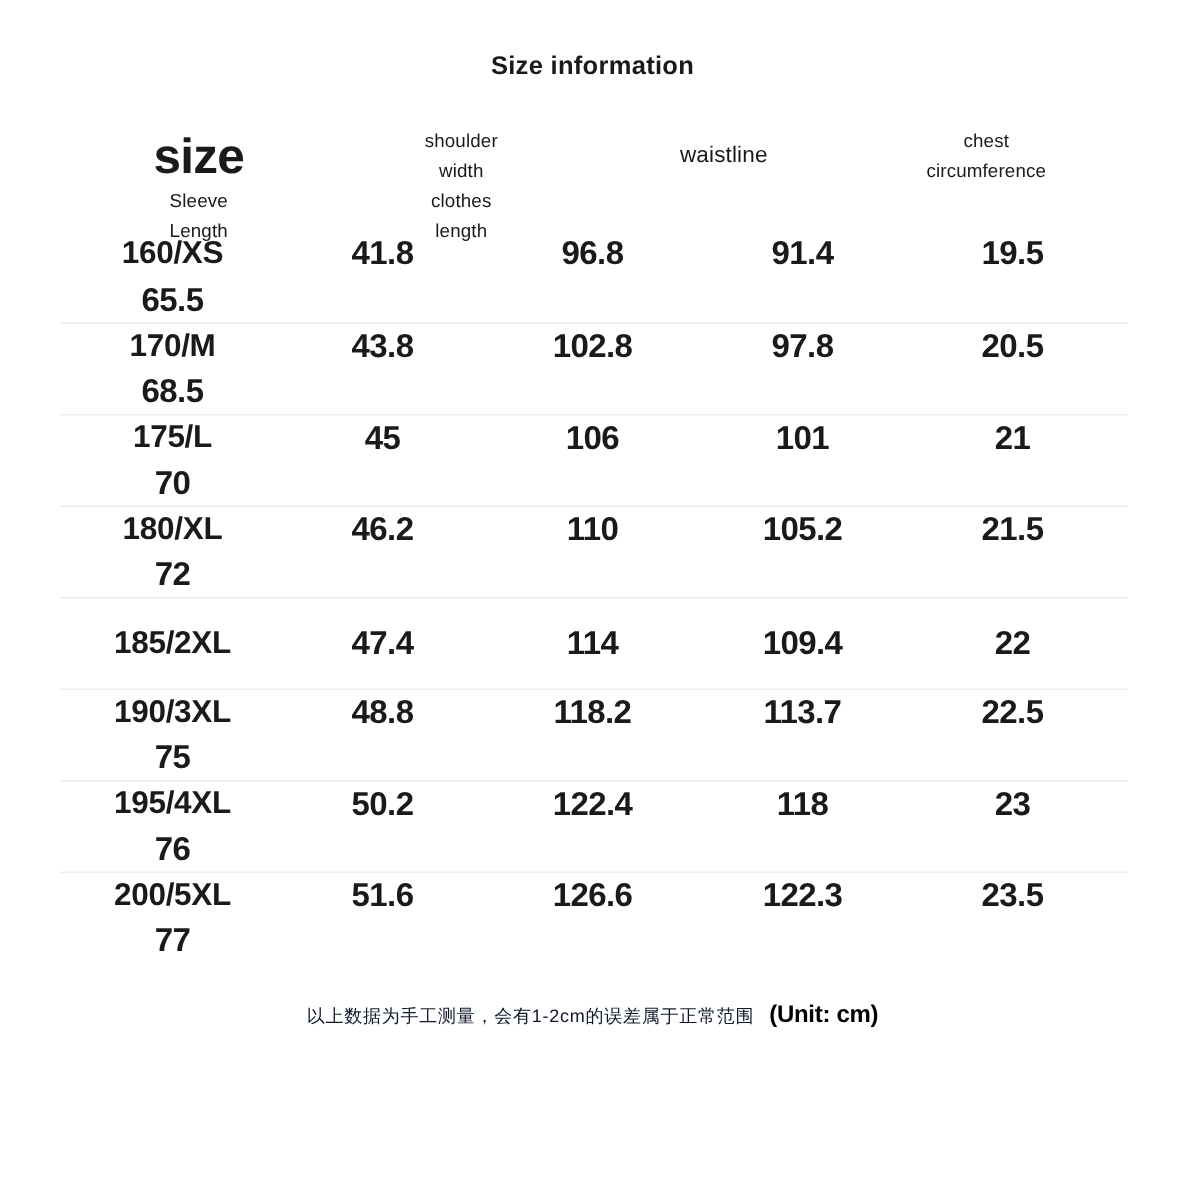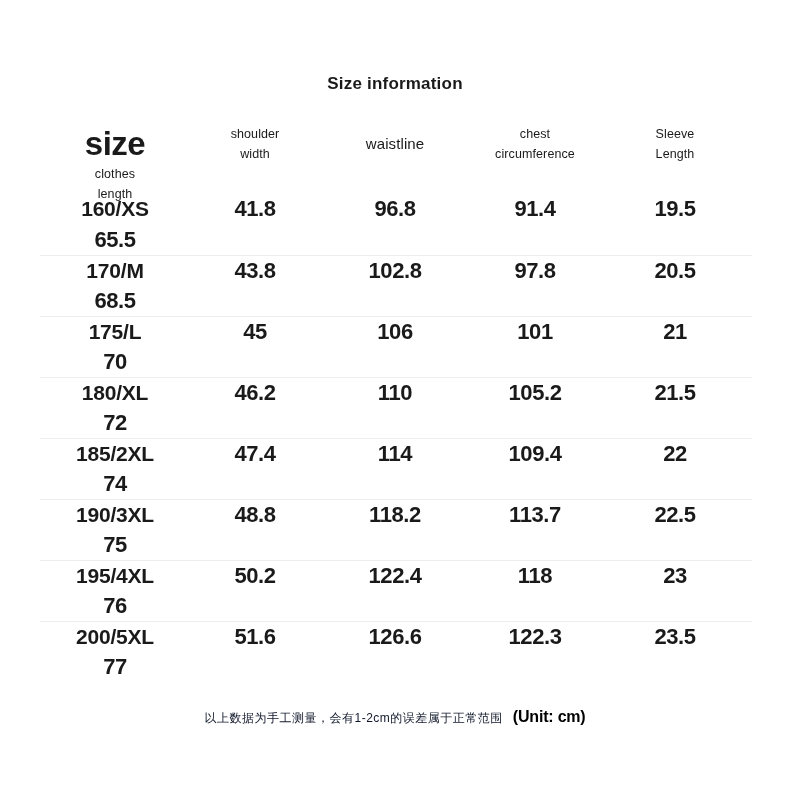--- a/index.html
+++ b/index.html
@@ -2,28 +2,28 @@
 <html><head>
 <meta charset="utf-8">
 <style>
   html,body{margin:0;padding:0;}
   body{
     width:790px;height:802px;background:#ffffff;position:relative;overflow:hidden;
     font-family:"Liberation Sans", sans-serif;color:#1a1a1a;
     -webkit-font-smoothing:antialiased;
   }
   .title{
-    margin:0;padding-top:73px;height:22px;line-height:22px;
+    margin:0;padding-top:33px;height:22px;line-height:22px;
     text-align:center;font-size:17px;font-weight:700;letter-spacing:.2px;
   }
   .size-table{
     margin:29px 0 0 40px;width:712px;
   }
   .hrow{
-    display:grid;grid-template-columns:repeat(5,1fr);align-items:center;
+    display:grid;grid-template-columns:repeat(4,1fr);align-items:center;
     height:70px;padding:0 7px 0 5px;box-sizing:border-box;
   }
   .size-h{
     text-align:center;font-size:33px;font-weight:700;letter-spacing:-.5px;
   }
   .col-h{
     text-align:center;font-size:12.5px;font-weight:500;line-height:1.6;
     white-space:pre-line;letter-spacing:.1px;
   }
   .col-h.single{font-size:15px;}
@@ -93,21 +93,20 @@
         <div class="cell">105.2</div>
         <div class="cell">21.5</div>
         <div class="cell">72</div>
       </div>
       <div class="trow">
         <div class="cell sizecell">185/2XL</div>
         <div class="cell">47.4</div>
         <div class="cell">114</div>
         <div class="cell">109.4</div>
         <div class="cell">22</div>
-        <div class="cell">74</div>
       </div>
       <div class="trow">
         <div class="cell sizecell">190/3XL</div>
         <div class="cell">48.8</div>
         <div class="cell">118.2</div>
         <div class="cell">113.7</div>
         <div class="cell">22.5</div>
         <div class="cell">75</div>
       </div>
       <div class="trow">

